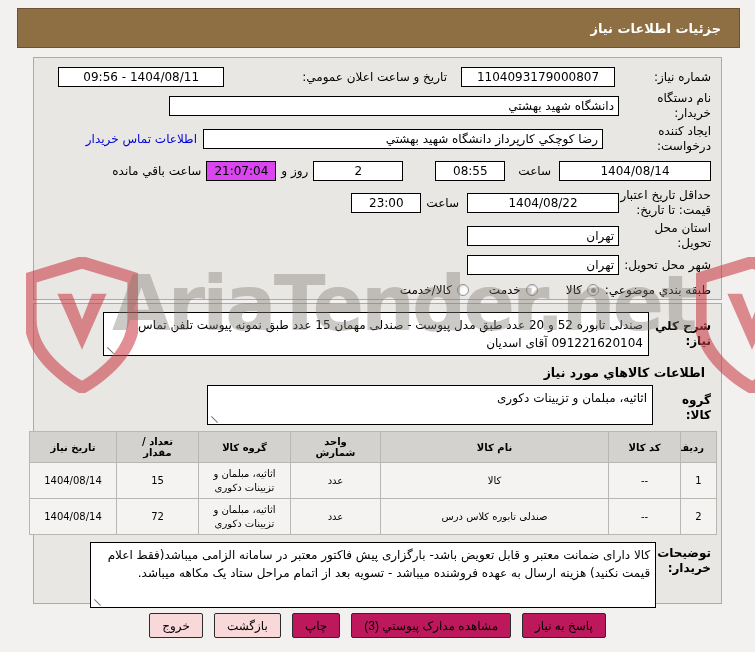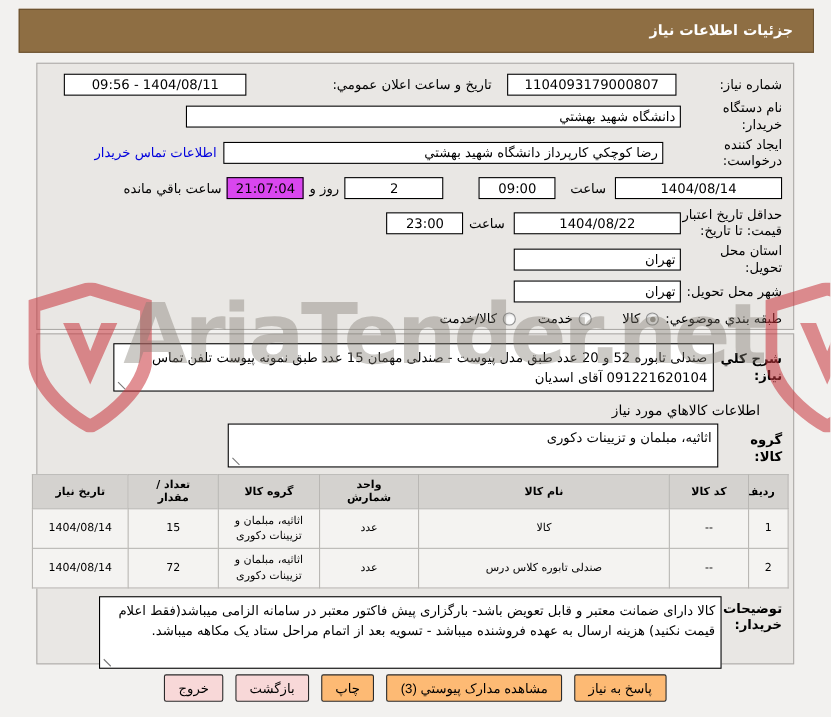--- a/index.html
+++ b/index.html
@@ -74,32 +74,32 @@
   table.goods th, table.goods td {
     border:1px solid #b9b7b4; text-align:center; vertical-align:middle;
     padding:4px 12px; font-size:10px; overflow:hidden;
   }
   table.goods th { background:#d4d2cf; font-weight:bold; height:30px; }
   table.goods td { height:36px; line-height:1.35; }
   table.goods col.c1{width:36px;} table.goods col.c2{width:72px;}
   table.goods col.c3{width:228px;} table.goods col.c4{width:90px;}
   table.goods col.c5{width:92px;} table.goods col.c6{width:82px;}
   table.goods col.c7{width:87px;}
-  .section-title { font-weight:normal; margin:9px 20px 5px; font-size:12.5px; }
+  .section-title { font-weight:bold; margin:9px 6px 5px; font-size:12.5px; }
   
   .btnrow {
     position:absolute; top:613px; right:0; left:0;
     display:flex; justify-content:center; align-items:center; column-gap:11px;
   }
   .btn {
     height:25px; display:flex; align-items:center; justify-content:center;
     border:1px solid #2b2b2b; border-radius:2px; padding:0 12px;
     font-size:12px; cursor:pointer; white-space:nowrap;
   }
-  .btn.green { background:#fdba74; }
+  .btn.green { background:#be185d; }
   .btn.pink  { background:#f8d8d8; }
   
   .watermark {
     position:absolute; top:253px; right:0; left:0; height:145px;
     pointer-events:none; z-index:5; direction:ltr; overflow:hidden;
   }
   .wm-text {
     position:absolute; left:112px; top:6px;
     font-size:76px; font-weight:bold; letter-spacing:-3px; white-space:nowrap;
     color:rgba(128,122,113,.40);
@@ -131,21 +131,21 @@
 
   <div class="frow">
     <span class="lbl" style="width:108px">ايجاد كننده درخواست:</span>
     <span class="inp txt" style="width:400px">رضا كوچكي كارپرداز دانشگاه شهيد بهشتي</span>
     <span class="link">اطلاعات تماس خريدار</span>
   </div>
 
   <div class="frow" style="min-height:28px">
     <span class="inp" style="width:152px">1404/08/14</span>
     <span class="lbl gap8" style="margin-right:8px">ساعت</span>
-    <span class="inp" style="width:70px;margin-right:5px">09:00</span>
+    <span class="inp" style="width:70px;margin-right:5px">08:55</span>
     <span class="inp" style="width:90px;margin-right:32px">2</span>
     <span class="lbl" style="margin-right:5px">روز و</span>
     <span class="inp yellow" style="width:70px;margin-right:5px">21:07:04</span>
     <span class="lbl" style="margin-right:5px">ساعت باقي مانده</span>
   </div>
 
   <div class="frow" style="min-height:28px">
     <span class="lbl" style="width:92px">حداقل تاريخ اعتبار قيمت: تا تاريخ:</span>
     <span class="inp" style="width:152px">1404/08/22</span>
     <span class="lbl" style="margin-right:8px">ساعت</span>

